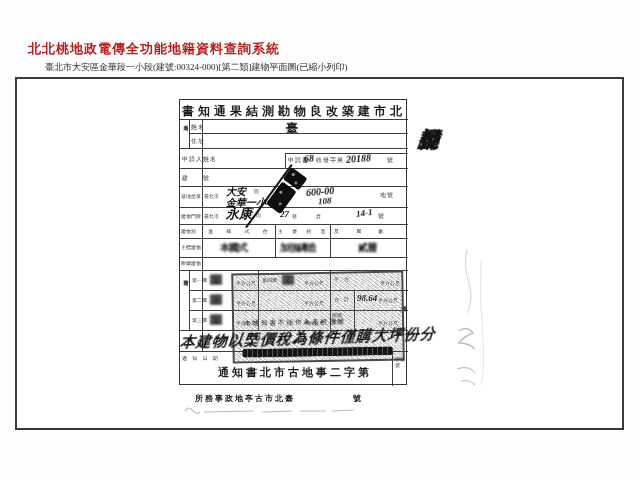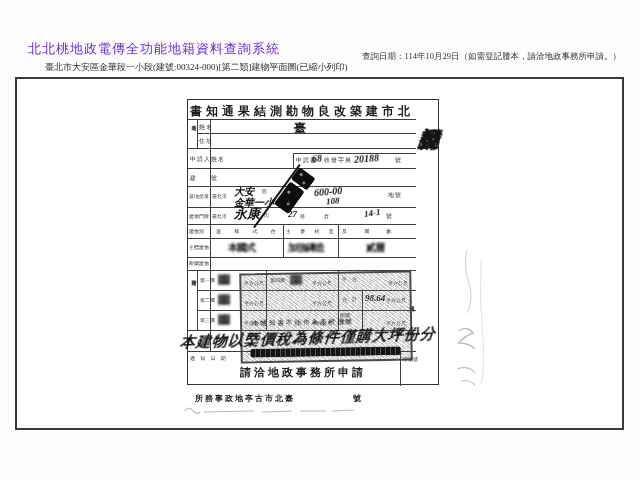--- a/index.html
+++ b/index.html
@@ -8,43 +8,42 @@
         font-family:"Liberation Serif","DejaVu Serif",serif;color:#1c1c1c;overflow:hidden;}
   .abs{position:absolute;}
   .hl{position:absolute;height:1px;background:#3d3d3d;}
   .vl{position:absolute;width:1px;background:#3d3d3d;}
   .tiny{font-size:6px;letter-spacing:1px;color:#2a2a2a;}
   .micro{font-size:5px;color:#333;}
   .hw{font-weight:bold;color:#101010;filter:blur(.4px);font-style:italic;}
   .smear{font-weight:bold;color:#0c0c0c;filter:blur(1.1px);letter-spacing:-1px;}
   .vert{writing-mode:vertical-rl;text-orientation:upright;}
   #viewport{position:absolute;left:15px;top:77px;width:609px;height:353px;border:2px solid #3a3a3a;background:#fff;}
-  #form{position:absolute;left:170px;top:20px;width:252px;height:286px;border:1px solid #333;
+  #form{position:absolute;left:162px;top:20px;width:228px;height:286px;border:1px solid #333;
         filter:blur(.2px);background:#fff;}
   #stampbox{position:absolute;left:52px;top:172px;width:172px;height:90px;border:2px solid #4a4a4a;
      transform:rotate(-1deg);
      background:
        repeating-linear-gradient(41deg,rgba(105,105,105,.28) 0 1px,transparent 1px 3px),
        repeating-linear-gradient(-33deg,rgba(90,90,90,.22) 0 1px,transparent 1px 2px);}
   #stampband{position:absolute;left:8px;bottom:4px;width:150px;height:8px;background:#141414;border-radius:2px;
      box-shadow:0 0 1px #000;
      background-image:repeating-linear-gradient(90deg,#141414 0 4px,#555 4px 5px);}
   #inkstamp{position:absolute;left:111px;top:64px;width:40px;height:72px;transform:rotate(36deg);transform-origin:top left;}
   .blob{position:absolute;background:#0e0e0e;border-radius:3px;
         background-image:radial-gradient(circle at 30% 35%,rgba(255,255,255,.55) 0 1px,transparent 2px),
                          radial-gradient(circle at 65% 70%,rgba(255,255,255,.45) 0 1px,transparent 2px);}
   svg{position:absolute;overflow:visible;}
 </style>
 </head>
 <body>
 
 <div id="page">
 
-  <div class="abs" style="left:28px;top:40px;font-size:13px;font-weight:normal;letter-spacing:1px;color:#6d28d9;text-align:center;">北北桃地政電傳全功能地籍資料查詢系統</div>
-  <div class="abs" style="left:362px;top:51px;font-size:8.5px;color:#333;">查詢日期：114年10月29日（如需登記謄本，請洽地政事務所申請。）</div>
+  <div class="abs" style="left:28px;top:40px;font-size:13px;font-weight:bold;letter-spacing:1px;color:#b91c1c;text-align:center;">北北桃地政電傳全功能地籍資料查詢系統</div>
   <div class="abs" style="left:45px;top:61px;font-size:9px;color:#2b2b2b;">臺北市大安區金華段一小段(建號:00324-000)[第二類]建物平面圖(已縮小列印)</div>
 
   <div id="viewport">
 
     <div id="form">
 
       <div class="abs" style="left:0;top:3px;width:228px;text-align:center;font-size:12px;font-weight:bold;letter-spacing:4px;">書知通果結測勘物良改築建市北臺</div>
 
       <div class="hl" style="left:0;top:19px;width:228px;"></div>
       <div class="hl" style="left:9px;top:33px;width:219px;"></div>
@@ -153,21 +152,21 @@
 
       <div id="inkstamp">
         <div class="vl" style="left:0;top:0;height:78px;width:2px;background:#151515;"></div>
         <div class="blob" style="left:2px;top:2px;width:20px;height:15px;"></div>
         <div class="blob" style="left:3px;top:19px;width:18px;height:28px;"></div>
       </div>
 
       <div class="abs micro" style="left:2px;top:255px;letter-spacing:2px;">通 知 日 期</div>
       <div class="abs micro" style="left:215px;top:256px;filter:blur(.3px);">字第號</div>
 
-      <div class="abs" style="left:20px;top:265px;width:190px;text-align:center;font-size:11px;font-weight:bold;letter-spacing:3px;filter:blur(.2px);">請洽地政事務所申請</div>
+      <div class="abs" style="left:20px;top:265px;width:190px;text-align:center;font-size:11px;font-weight:bold;letter-spacing:3px;filter:blur(.2px);">通知書北市古地事二字第</div>
     </div>
 
     <div class="abs hw" style="left:163px;top:250px;font-size:15px;transform:rotate(-2deg) skewX(-8deg);letter-spacing:1px;white-space:nowrap;">本建物以㮣價稅為條件僅購大坪份分</div>
 
     <div class="abs" style="left:178px;top:314px;font-size:8px;font-weight:bold;letter-spacing:2px;">所務事政地亭古市北臺</div>
     <div class="abs" style="left:336px;top:314px;font-size:8px;font-weight:bold;">號</div>
 
     <svg width="200" height="20" style="left:165px;top:324px;opacity:.45;">
       <path d="M3 8 q4 -6 8 0 q3 4 7 1 M22 9 l50 -1 M80 9 l30 -1 M118 8 l26 0 M150 8 l22 -1" stroke="#666" stroke-width="1.2" fill="none"></path>
     </svg>

